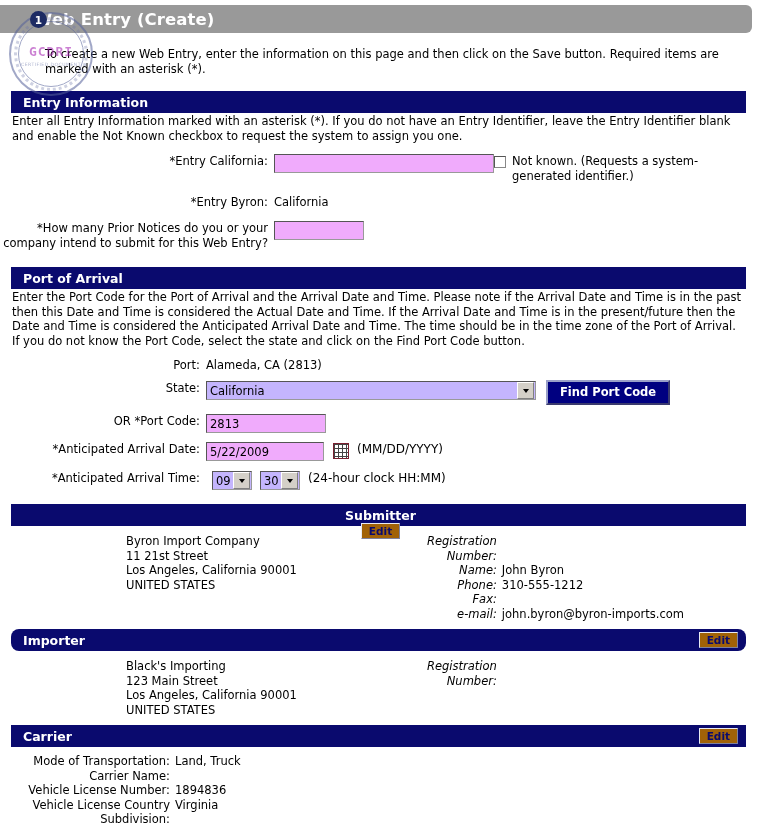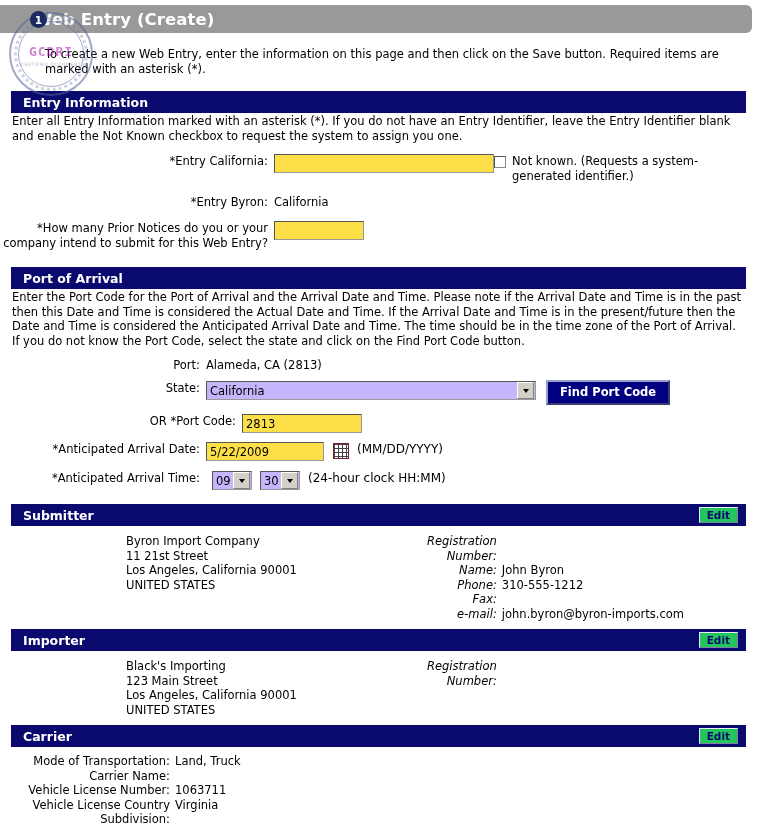--- a/index.html
+++ b/index.html
@@ -122,21 +122,21 @@
     font-weight: bold;
     font-size: 12.5px;
     padding: 4px 8px 4px 12px;
     margin: 14px 11px 0 11px;
     display: flex;
     align-items: center;
     justify-content: space-between;
     height: 14px;
   }
   .edit-btn {
-    background: #22c55e;
+    background: #a16207;
     color: #0a0a6e;
     font-size: 10.5px;
     font-weight: bold;
     padding: 1px 7px;
     border: 1px solid #e8eaf2;
     border-right-color: #7e82a0;
     border-bottom-color: #7e82a0;
     cursor: pointer;
   }
 
@@ -166,21 +166,21 @@
   }
   .static-val {
     font-size: 11.5px;
     line-height: 15px;
   }
 
   input.tbox {
     border: 1px solid #999999;
     border-top-color: #555555;
     border-left-color: #555555;
-    background: #fde047;
+    background: #f0abfc;
     font-family: "DejaVu Sans", "Liberation Sans", sans-serif;
     font-size: 11.5px;
     padding: 2px 3px;
     box-sizing: border-box;
     height: 19px;
   }
 
   .cbx {
     width: 12px;
     height: 12px;
@@ -338,21 +338,21 @@
   <div class="flabel" style="width:200px;">State:</div>
   <div class="fctl">
     <span class="sel" style="width:330px;">
       <span class="sel-val">California</span>
       <span class="sel-arrow"></span>
     </span>
     <button class="btn3d" style="margin-left:10px; margin-top:-1px;">Find Port Code</button>
   </div>
 </div>
 
-<div class="frow" style="margin-top:9px;padding-left:36px;">
+<div class="frow" style="margin-top:9px;">
   <div class="flabel" style="width:200px;">OR *Port Code:</div>
   <div class="fctl">
     <input class="tbox" style="width: 120px;" type="text" value="2813">
   </div>
 </div>
 
 <div class="frow" style="margin-top:9px;">
   <div class="flabel" style="width:200px;">*Anticipated Arrival Date:</div>
   <div class="fctl">
     <input class="tbox" style="width: 118px;" type="text" value="5/22/2009">
@@ -369,21 +369,21 @@
       <span class="sel-arrow"></span>
     </span>
     <span class="sel" style="width:40px; margin-left:8px;">
       <span class="sel-val">30</span>
       <span class="sel-arrow"></span>
     </span>
     <span class="hint">(24-hour clock HH:MM)</span>
   </div>
 </div>
 
-<div class="section-bar" style="">
+<div class="section-bar" style="flex-direction:column;">
   <span>Submitter</span>
   <span class="edit-btn">Edit</span>
 </div>
 <div class="panel">
   <div class="panel-col-a">Byron Import Company
 11 21st Street
 Los Angeles, California  90001
 UNITED STATES</div>
   <div class="panel-col-b">
     <div class="kv">
@@ -403,21 +403,21 @@
       <div class="kv-k">Fax:</div>
       <div class="kv-v"></div>
     </div>
     <div class="kv">
       <div class="kv-k">e-mail:</div>
       <div class="kv-v">john.byron@byron-imports.com</div>
     </div>
   </div>
 </div>
 
-<div class="section-bar" style="margin-top:2px;">
+<div class="section-bar" style="margin-top:2px;border-radius:8px;">
   <span>Importer</span>
   <span class="edit-btn">Edit</span>
 </div>
 <div class="panel">
   <div class="panel-col-a">Black's Importing
 123 Main Street
 Los Angeles, California  90001
 UNITED STATES</div>
   <div class="panel-col-b">
     <div class="kv">
@@ -436,19 +436,19 @@
   <div class="carrier-row">
     <div class="carrier-k">Mode of Transportation:</div>
     <div class="carrier-v">Land, Truck</div>
   </div>
   <div class="carrier-row">
     <div class="carrier-k">Carrier Name:</div>
     <div class="carrier-v"></div>
   </div>
   <div class="carrier-row">
     <div class="carrier-k">Vehicle License Number:</div>
-    <div class="carrier-v">1063711</div>
+    <div class="carrier-v">1894836</div>
   </div>
   <div class="carrier-row">
     <div class="carrier-k">Vehicle License Country Subdivision:</div>
     <div class="carrier-v">Virginia</div>
   </div>
 </div>
 
 </body></html>

